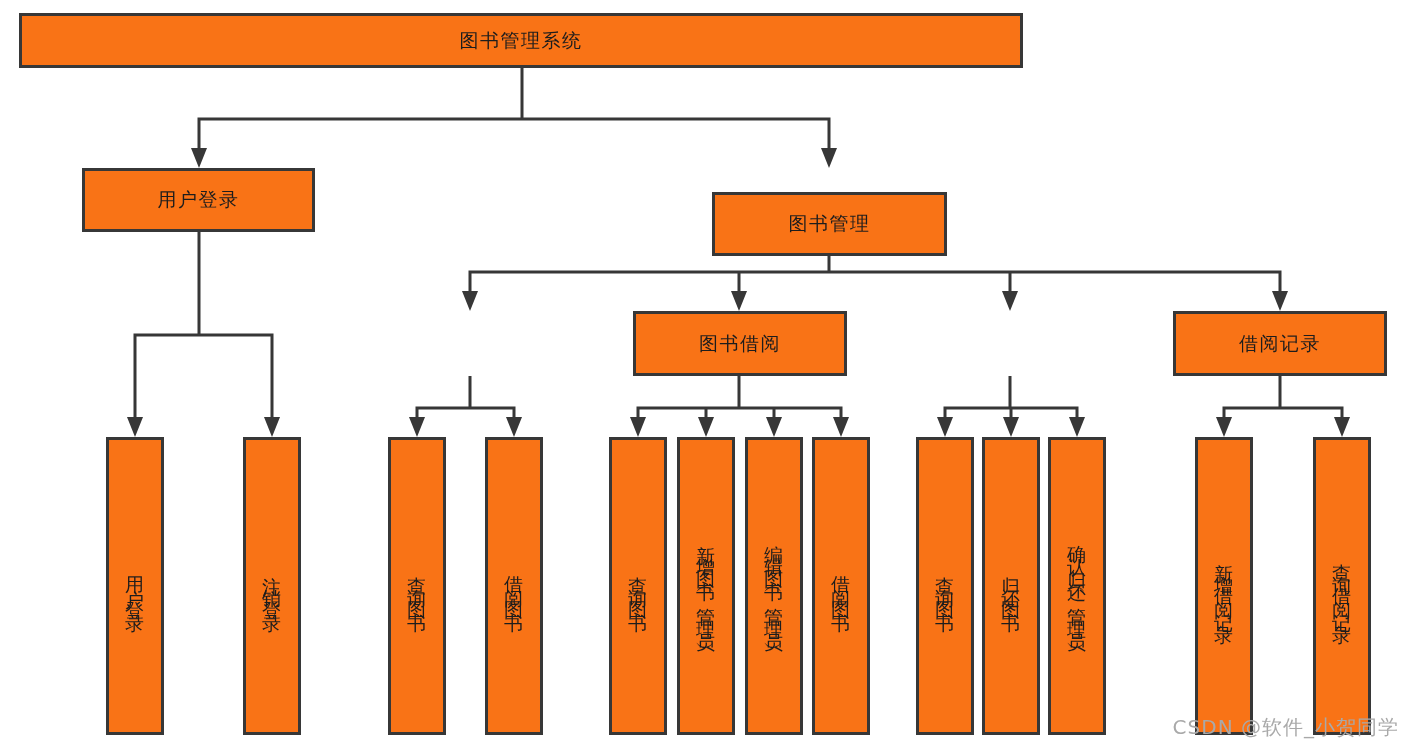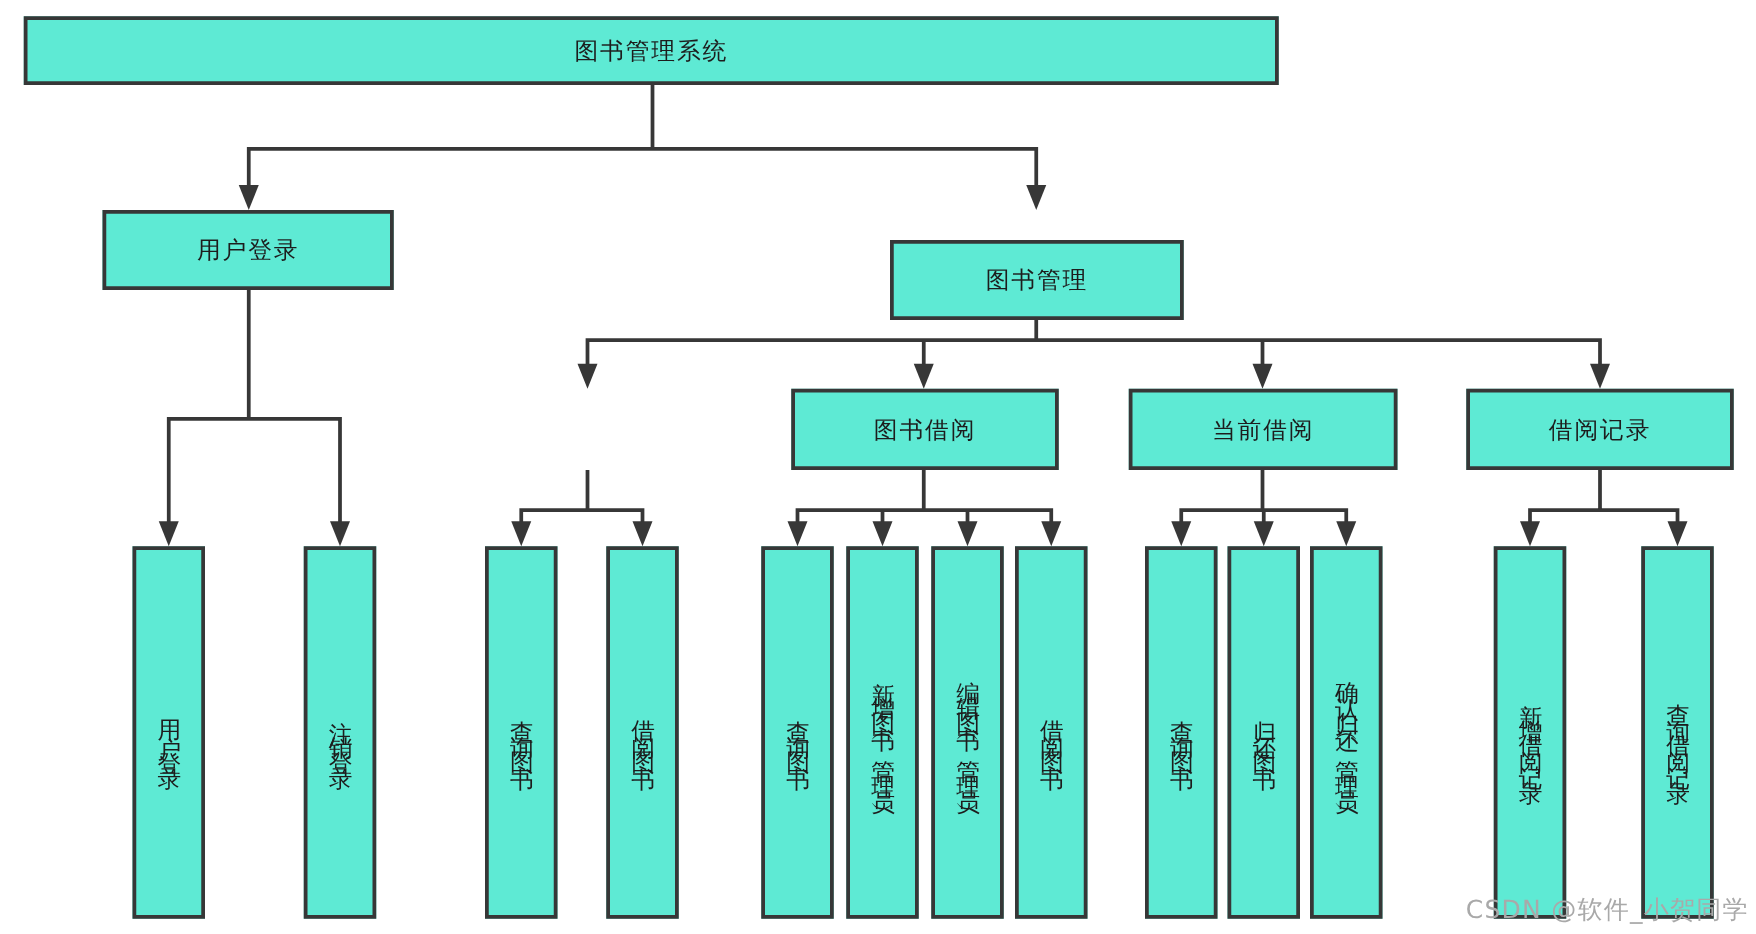--- a/index.html
+++ b/index.html
@@ -8,21 +8,21 @@
     width:1405px;height:747px;
     background:#ffffff;
     font-family:"DejaVu Sans","Liberation Sans",sans-serif;
     overflow:hidden;
   }
   svg.wires{position:absolute;left:0;top:0;z-index:1;}
   .node{
     position:absolute;
     box-sizing:border-box;
     border:3px solid #373737;
-    background:#5eead4;
+    background:#f97316;
     display:flex;align-items:center;justify-content:center;
     color:#1d1d1d;
     z-index:2;
   }
   .h-node{font-size:19px;letter-spacing:1.5px;}
   .leaf{font-size:19px;}
   .vtext{
     writing-mode:vertical-rl;
     text-orientation:mixed;
     letter-spacing:0.66em;
@@ -98,23 +98,20 @@
   <div class="node h-node" style="left:82px;top:168px;width:233px;height:64px;">
     <span>用户登录</span>
   </div>
   <div class="node h-node" style="left:712px;top:168px;width:235px;height:64px;margin-top:24px;">
     <span>图书管理</span>
   </div>
 
   <div class="node h-node" style="left:633px;top:311px;width:214px;height:65px;text-align:right;">
     <span>图书借阅</span>
   </div>
-  <div class="node h-node" style="left:903px;top:311px;width:215px;height:65px;">
-    <span>当前借阅</span>
-  </div>
   <div class="node h-node" style="left:1173px;top:311px;width:214px;height:65px;font-family:Liberation Mono, monospace;">
     <span>借阅记录</span>
   </div>
 
   <div class="node leaf" style="left:106px;top:437px;width:58px;height:298px;">
     <span class="vtext">用户登录</span>
   </div>
   <div class="node leaf" style="left:243px;top:437px;width:58px;height:298px;">
     <span class="vtext">注销登录</span>
   </div>

